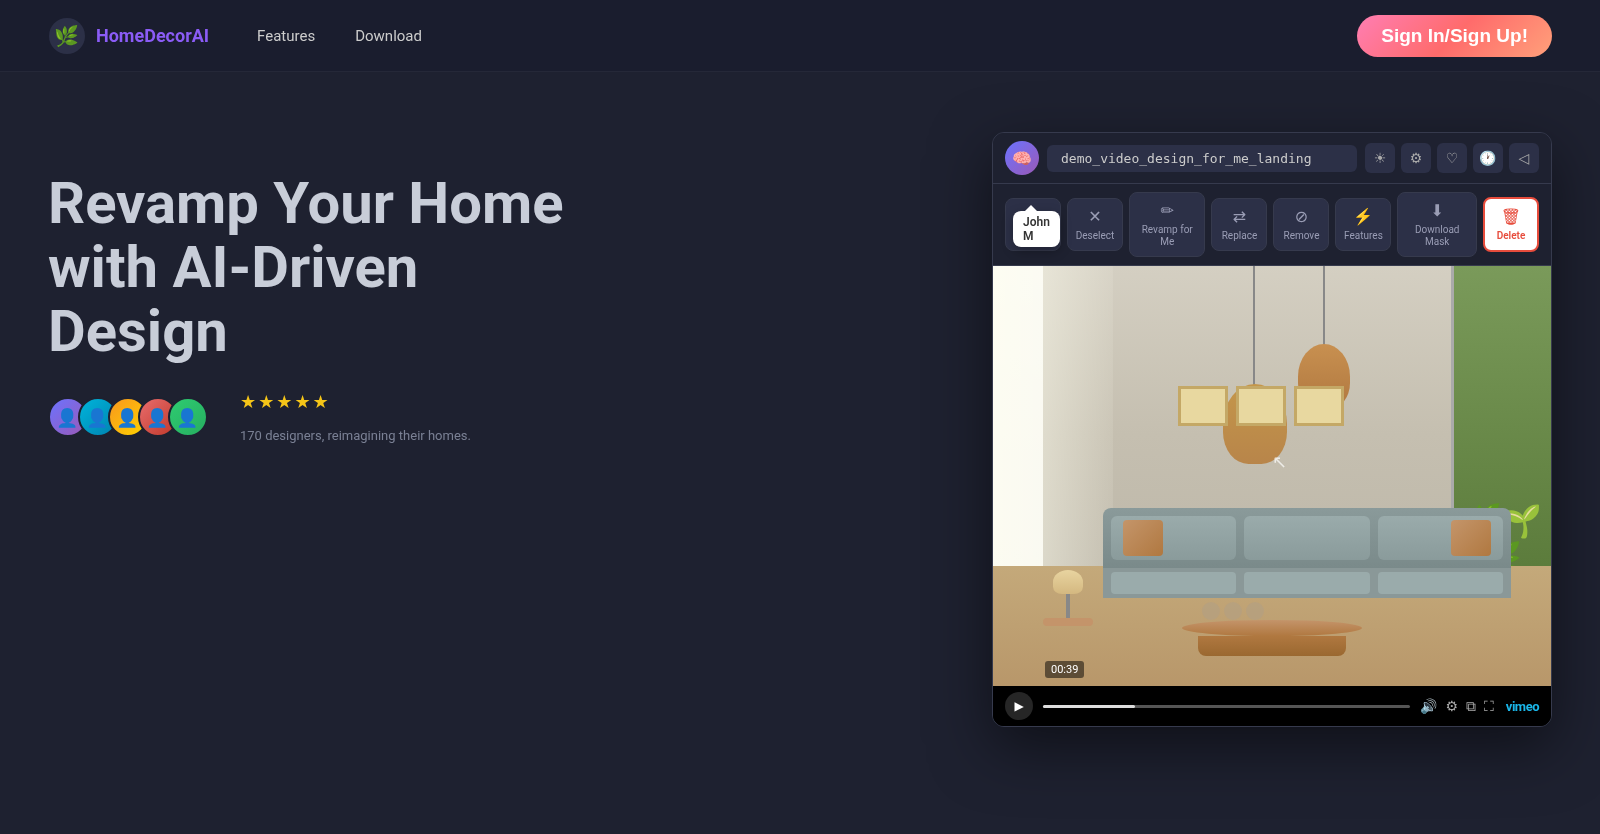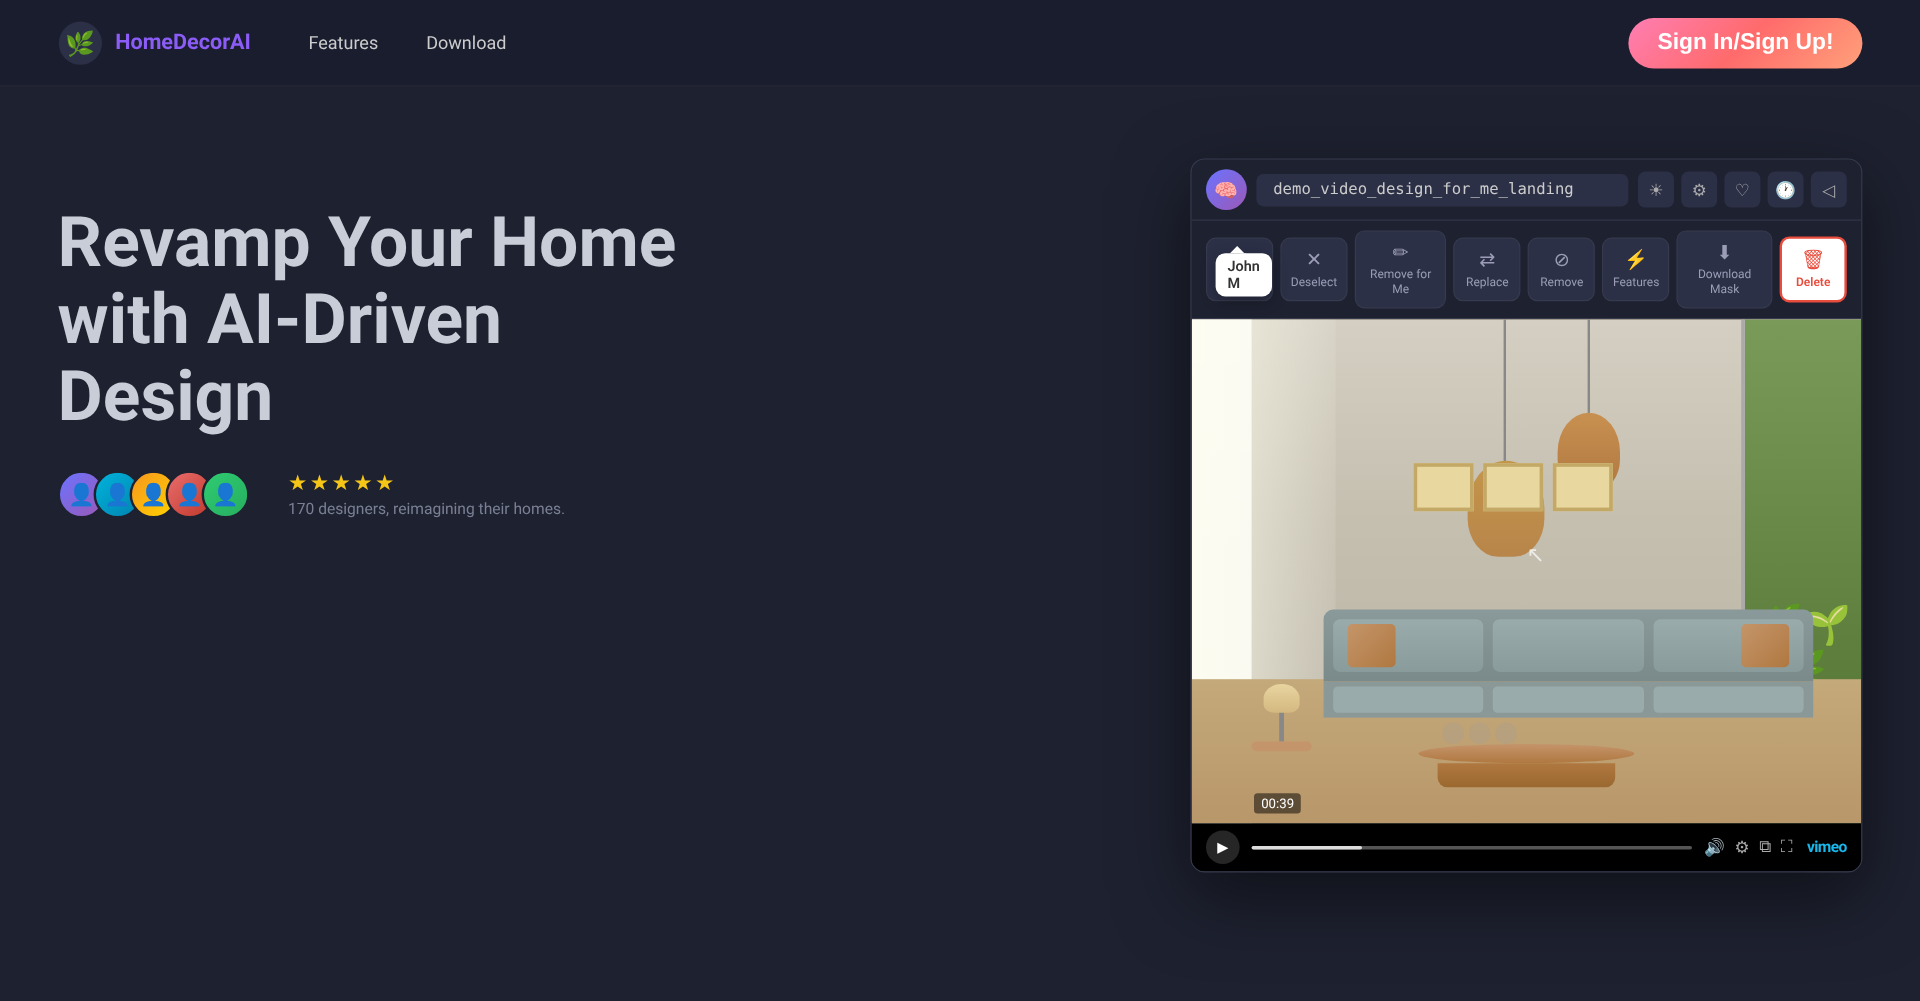--- a/index.html
+++ b/index.html
@@ -147,21 +147,21 @@
       margin-left: 16px;
     }
     .stars {
       color: #f5c518;
       font-size: 18px;
       letter-spacing: 2px;
     }
     .social-desc {
       font-size: 13px;
       color: #7a8094;
-      margin-top: 4px;
+      margin-top: 16px;
     }
 
     
     .right-panel {
       flex: 1;
       padding-top: 0;
       display: flex;
       justify-content: flex-end;
     }
     .app-window {
@@ -589,21 +589,21 @@
         <div class="toolbar-btn">
           <span class="tb-icon">↺</span>
           <span class="tb-label">Undo</span>
         </div>
         <div class="toolbar-btn">
           <span class="tb-icon">✕</span>
           <span class="tb-label">Deselect</span>
         </div>
         <div class="toolbar-btn">
           <span class="tb-icon">✏</span>
-          <span class="tb-label">Remove for Me</span>
+          <span class="tb-label">Revamp for Me</span>
         </div>
         <div class="toolbar-btn">
           <span class="tb-icon">⇄</span>
           <span class="tb-label">Replace</span>
         </div>
         <div class="toolbar-btn">
           <span class="tb-icon">⊘</span>
           <span class="tb-label">Remove</span>
         </div>
         <div class="toolbar-btn">

